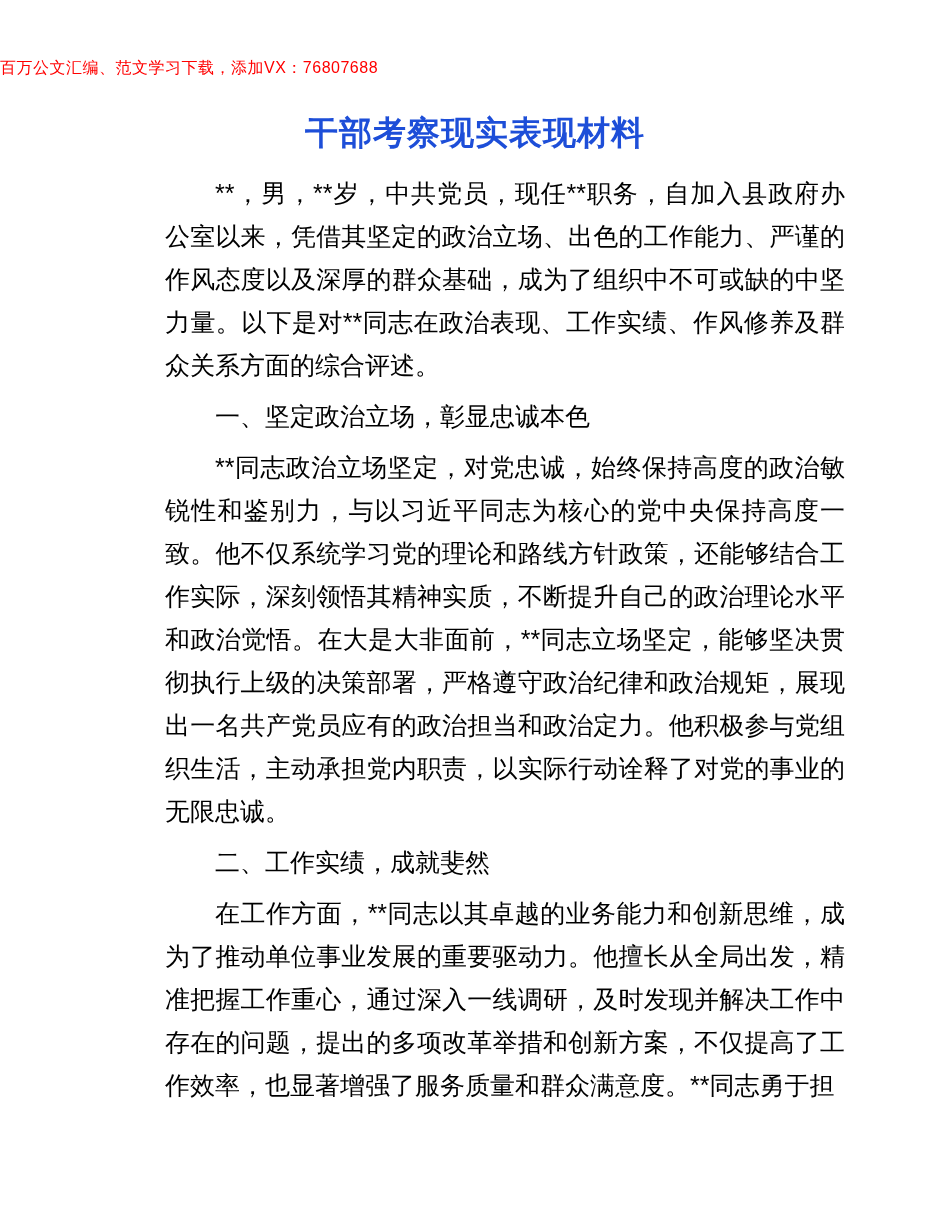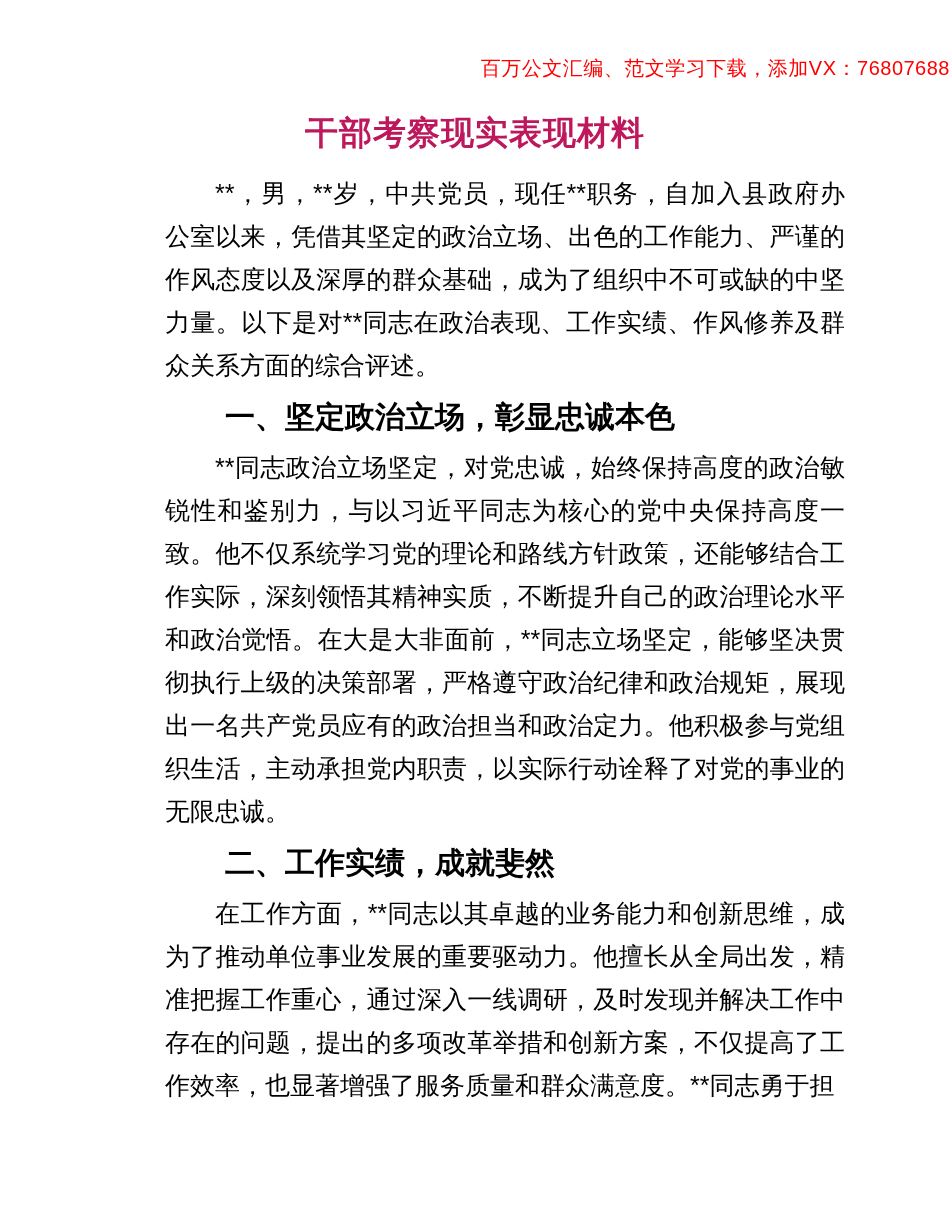--- a/index.html
+++ b/index.html
@@ -14,60 +14,60 @@
     background: #ffffff;
     overflow: hidden;
     font-family: "Liberation Sans", "DejaVu Sans", sans-serif;
     color: #000000;
   }
   .promo {
     position: absolute;
     top: 55px;
     left: 0;
     width: 100%;
-    text-align: right;
-    font-size: 20px;
+    text-align: left;
+    font-size: 16px;
     line-height: 26px;
     color: #ff0000;
     letter-spacing: 0.5px;
     white-space: nowrap;
   }
   .doc-title {
     position: absolute;
     top: 110px;
     left: 0;
     width: 100%;
     margin: 0;
     text-align: center;
     font-size: 33px;
     line-height: 46px;
     font-weight: bold;
-    color: #be185d;
+    color: #1d4ed8;
     letter-spacing: 1px;
   }
   .content {
     position: absolute;
     top: 172px;
     left: 133px;
     width: 680px;
     font-size: 25px;
     line-height: 43px;
     text-align: justify;
     text-justify: inter-character;
     margin-left: 32px;
   }
   .para {
     margin: 0;
     text-indent: 2em;
   }
   .heading {
     margin: 8px 0;
     text-indent: 2em;
-    font-weight: bold;
-    font-size: 30px;
+    font-weight: normal;
+    font-size: 25px;
     line-height: 43px;
   }
 </style>
 </head>
 <body>
 
 <div class="page">
 
   <div class="promo">百万公文汇编、范文学习下载，添加VX：76807688</div>
 

